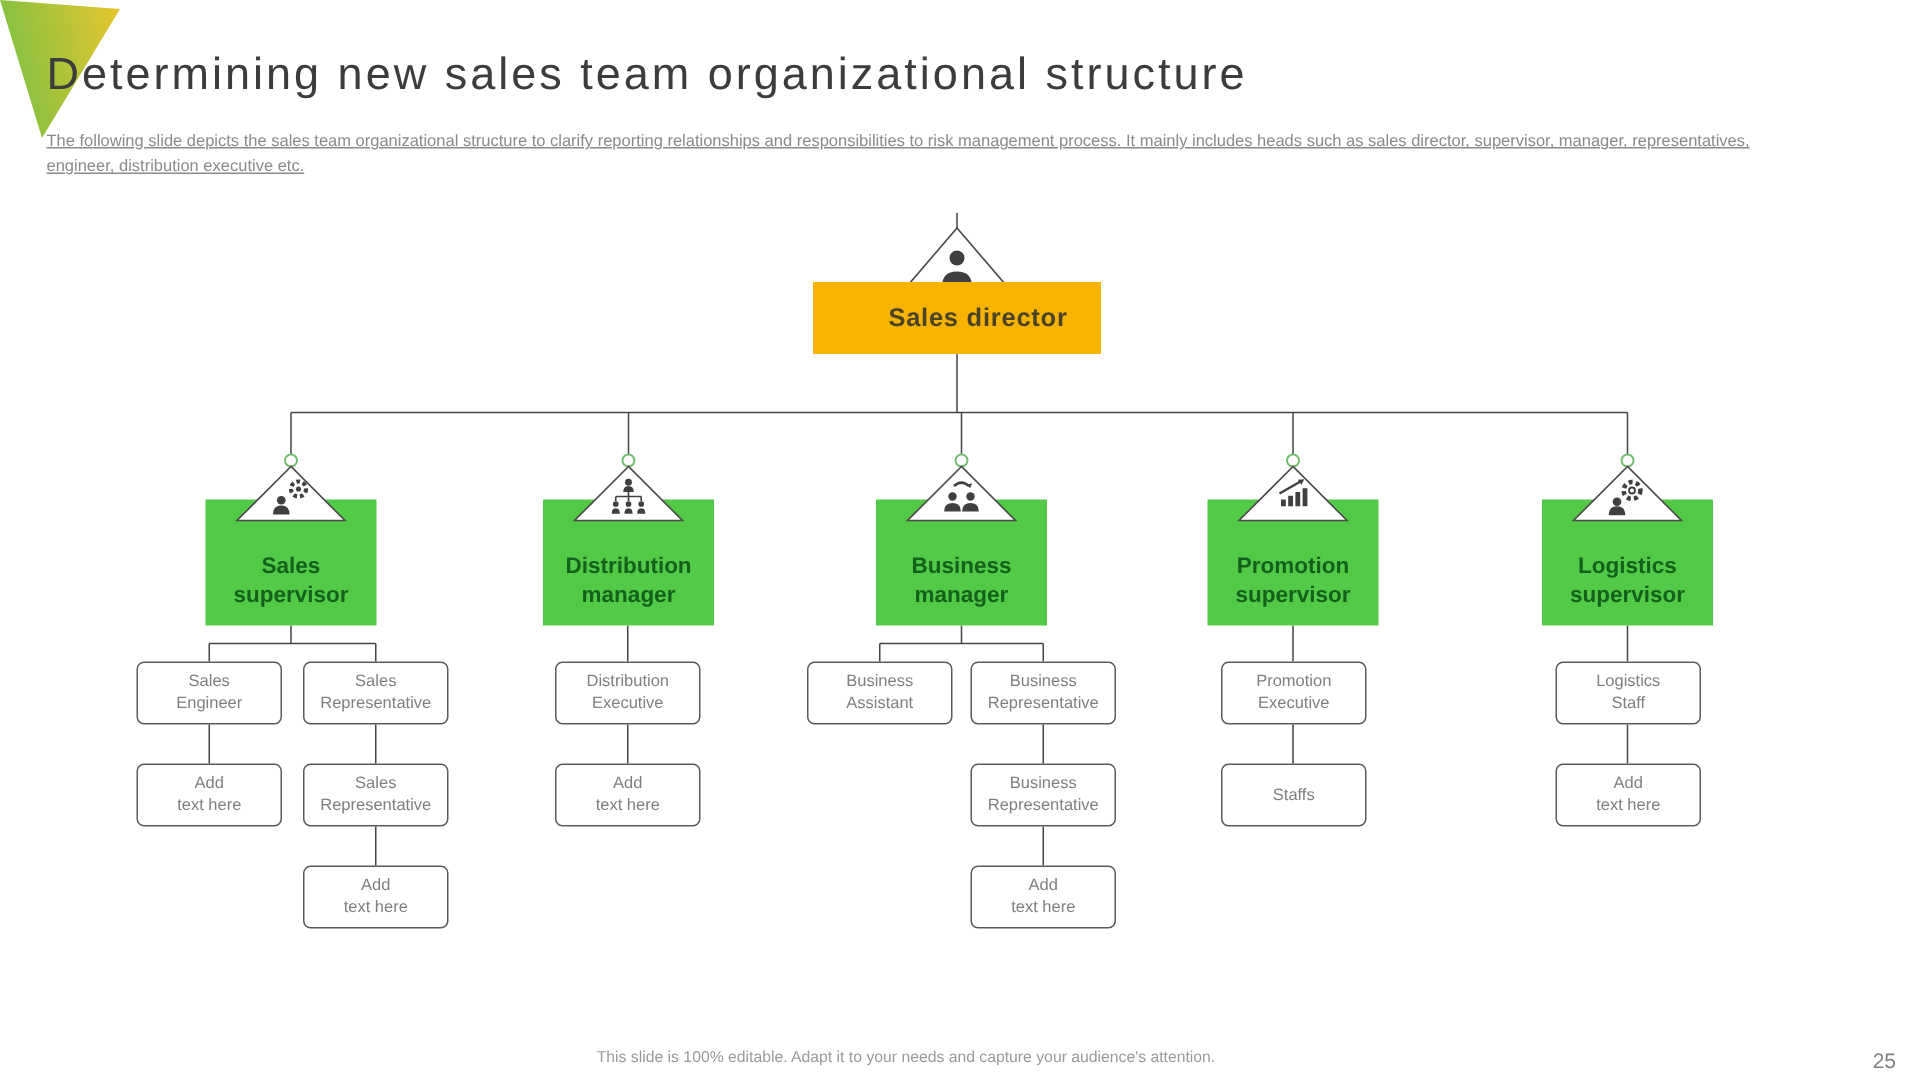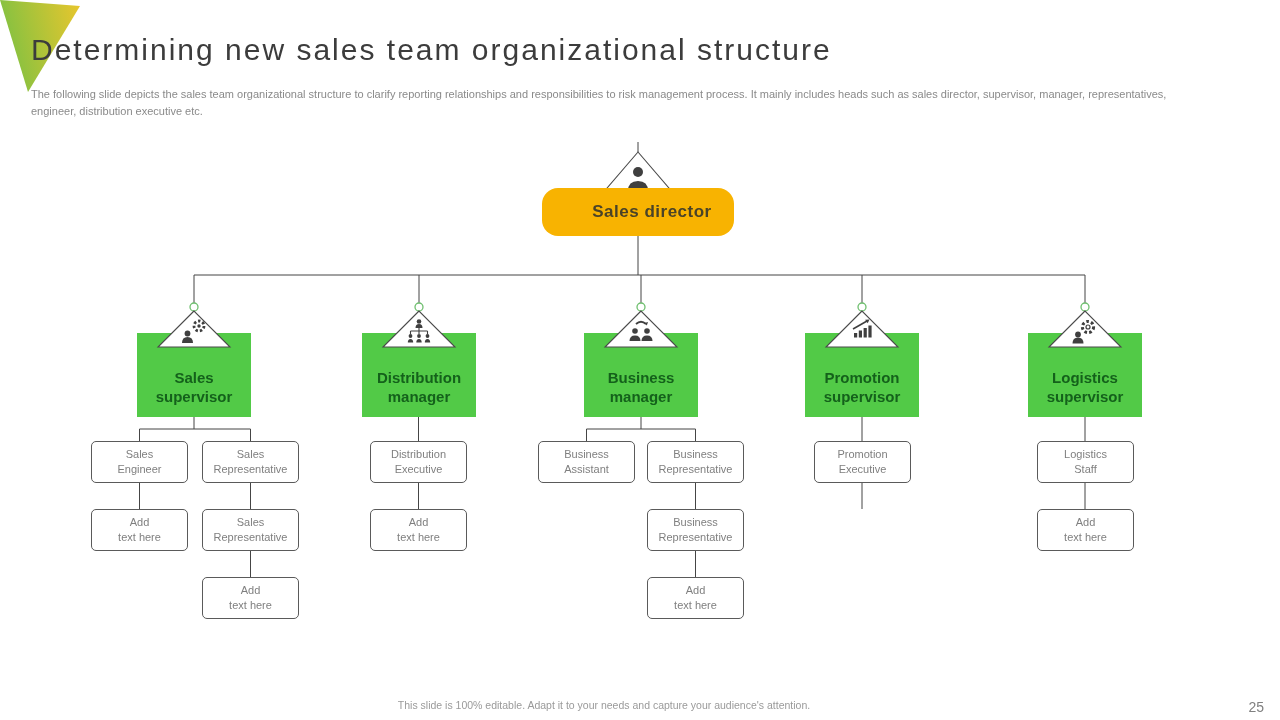--- a/index.html
+++ b/index.html
@@ -10,29 +10,29 @@
 
   .deco { position:absolute; left:0; top:0; z-index:1; }
 
   .title {
     position:absolute; left:31px; top:33px; z-index:2;
     font-size:30px; font-weight:normal; letter-spacing:2px;
     color:#3C3C3C; white-space:nowrap;text-align:right;
   }
   .subtitle {
     position:absolute; left:31px; top:86px; width:1160px; z-index:2;
-    font-size:11px; line-height:1.55; color:#8A8A8A;
+    font-size:11px; line-height:1.55; color:#8A8A8A;text-decoration:underline;
   }
 
   .connectors { position:absolute; left:0; top:0; z-index:1; }
   .connectors path { stroke:#454545; stroke-width:1; fill:none; }
 
   .director {
     position:absolute; left:542px; top:188px; width:192px; height:48px; z-index:3;
-    background:#F8B301; border-radius:16px;
+    background:#F8B301; border-radius:0;
     display:flex; align-items:center; justify-content:center;
     font-size:17px; font-weight:bold; color:#4A4328; letter-spacing:0.5px;padding-left:28px;
   }
 
   .group {
     position:absolute; top:333px; width:114px; height:84px; z-index:2;
     background:#52CA47; color:#14611B;
     font-size:15px; font-weight:bold; line-height:1.25; text-align:center;
     white-space:pre-line;
     display:flex; align-items:center; justify-content:center;
@@ -202,20 +202,21 @@
 Assistant</div>
   <div class="child" style="left:647px;top:441px">Business
 Representative</div>
   <div class="child" style="left:647px;top:509px">Business
 Representative</div>
   <div class="child" style="left:647px;top:577px">Add
 text here</div>
 
   <div class="child" style="left:814px;top:441px">Promotion
 Executive</div>
+  <div class="child" style="left:814px;top:509px">Staffs</div>
 
   <div class="child" style="left:1037px;top:441px">Logistics
 Staff</div>
   <div class="child" style="left:1037px;top:509px">Add
 text here</div>
 
   <div class="footer">This slide is 100% editable. Adapt it to your needs and capture your audience's attention.</div>
   <div class="pagenum">25</div>
 
 </div>

